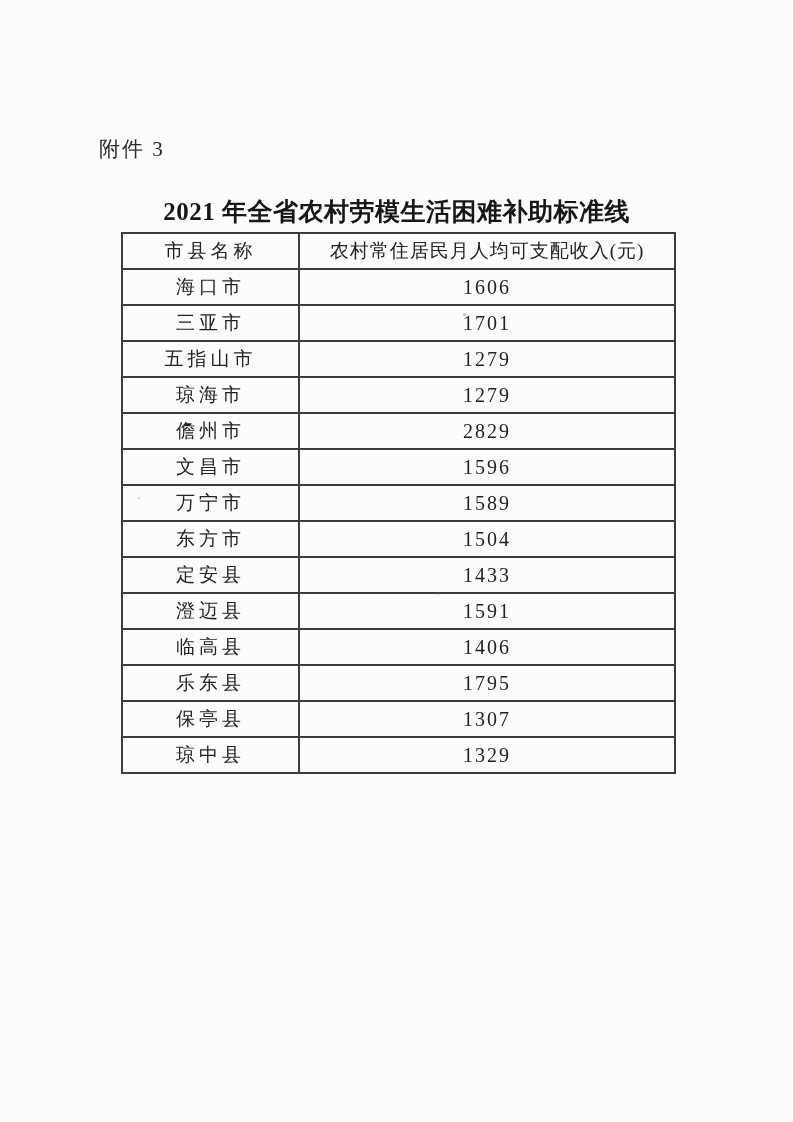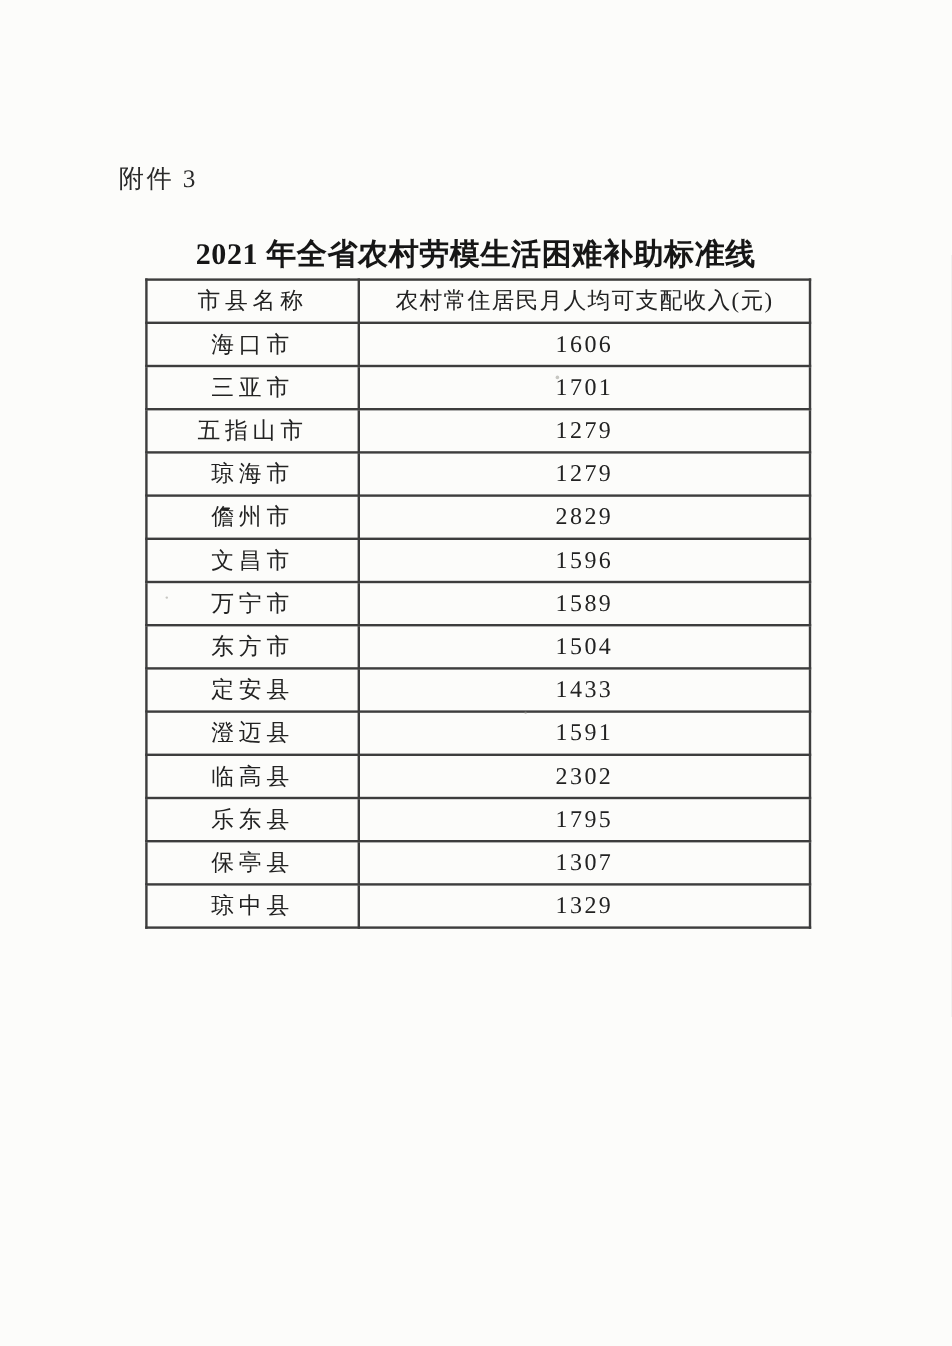--- a/index.html
+++ b/index.html
@@ -142,21 +142,21 @@
         <tr>
           <td class="name-cell">定安县</td>
           <td class="value-cell">1433</td>
         </tr>
         <tr>
           <td class="name-cell">澄迈县</td>
           <td class="value-cell">1591</td>
         </tr>
         <tr>
           <td class="name-cell">临高县</td>
-          <td class="value-cell">2302</td>
+          <td class="value-cell">1406</td>
         </tr>
         <tr>
           <td class="name-cell">乐东县</td>
           <td class="value-cell">1795</td>
         </tr>
         <tr>
           <td class="name-cell">保亭县</td>
           <td class="value-cell">1307</td>
         </tr>
         <tr>

